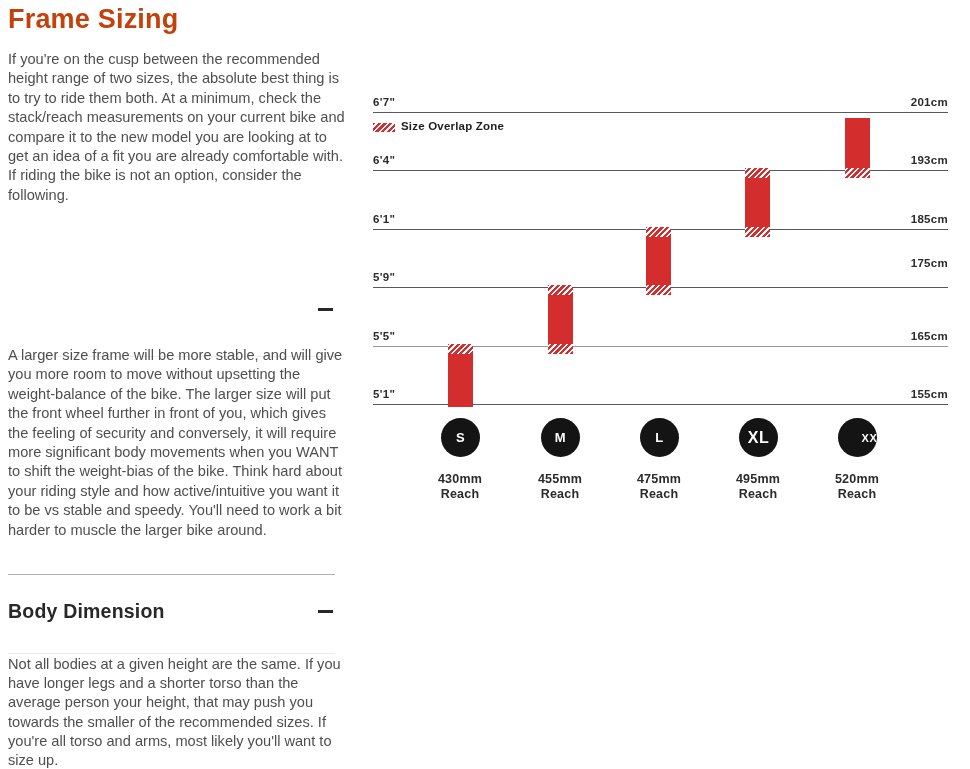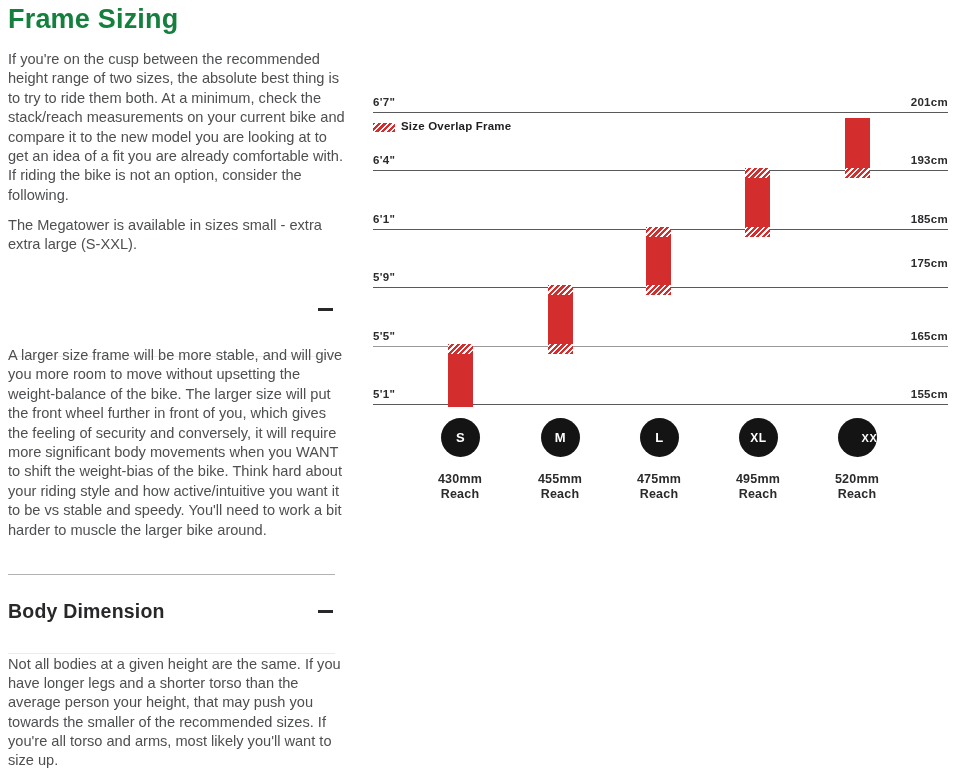--- a/index.html
+++ b/index.html
@@ -2,21 +2,21 @@
 <html><head>
 <meta charset="utf-8">
 <style>
   * { margin:0; padding:0; box-sizing:border-box; }
   html,body { background:#ffffff; }
   body { font-family:"Liberation Sans","DejaVu Sans",sans-serif; }
   .page { position:relative; width:970px; height:769px; overflow:hidden; background:#fff; }
 
   
   .title { position:absolute; left:8px; top:4px; font-size:27px; font-weight:700;
-           color:#15803d; letter-spacing:.2px; }
+           color:#c2410c; letter-spacing:.2px; }
   .body-text { position:absolute; left:8px; width:338px; font-size:14.6px;
                line-height:19.4px; color:#4e4f51; }
   .p1 { top:50px; }
   .p2 { top:216px; }
   .pp-body { top:346px; }
   .bd-body { top:655px; line-height:19.2px; }
 
   .acc-head { position:absolute; left:8px; width:327px; height:30px; cursor:pointer; }
   .pp-head { top:298px; }
   .bd-head { top:600px; }
@@ -41,36 +41,35 @@
   .seg-solid { background:#d32d2d; }
 
   .legend-swatch { position:absolute; left:373px; top:123px; width:22px; height:9px; }
   .legend-text { position:absolute; left:401px; top:120px; font-size:11.5px;
                  font-weight:700; color:#1e1e20; letter-spacing:.2px; }
 
   .size-circle { position:absolute; top:418px; width:39px; height:39px; border-radius:50%;
                  background:#141414; display:flex; align-items:center; justify-content:center; }
   .size-circle span { color:#ffffff; font-weight:700; letter-spacing:.5px; }
   .lt-a { font-size:13px; }
-  .lt-b { font-size:12px; }
+  .lt-b { font-size:16px; }
   .lt-c { font-size:11px;margin-left:31px; }
 
   .reach { position:absolute; top:472px; width:84px; text-align:center; }
   .reach span { display:block; font-size:12.5px; font-weight:700; color:#2b2b2d;
                 line-height:15px; letter-spacing:.2px; }
 </style>
 </head>
 <body>
 
 <div class="page">
 
   <h1 class="title">Frame Sizing</h1>
 
   <p class="body-text p1">If you're on the cusp between the recommended height range of two sizes, the absolute best thing is to try to ride them both. At a minimum, check the stack/reach measurements on your current bike and compare it to the new model you are looking at to get an idea of a fit you are already comfortable with. If riding the bike is not an option, consider the following.</p>
-  <p class="body-text p2">The Megatower is available in sizes small - extra extra large (S-XXL).</p>
 
   <div class="acc-head pp-head">
     <span class="minus-icon"></span>
   </div>
   <div class="rule rule-faint" style="top:356px"></div>
   <p class="body-text pp-body">A larger size frame will be more stable, and will give you more room to move without upsetting the weight-balance of the bike. The larger size will put the front wheel further in front of you, which gives the feeling of security and conversely, it will require more significant body movements when you WANT to shift the weight-bias of the bike. Think hard about your riding style and how active/intuitive you want it to be vs stable and speedy. You'll need to work a bit harder to muscle the larger bike around.</p>
 
   <div class="rule rule-mid" style="top:574px"></div>
 
   <div class="acc-head bd-head">
@@ -100,21 +99,21 @@
 
     <span class="ax-l" style="top:330px">5'5"</span>
     <div class="gridline" style="top:346px;background:#99999b"></div>
     <span class="ax-r" style="top:330px">165cm</span>
 
     <span class="ax-l" style="top:388px">5'1"</span>
     <div class="gridline" style="top:404px"></div>
     <span class="ax-r" style="top:388px">155cm</span>
 
     <span class="legend-swatch hatch"></span>
-    <span class="legend-text">Size Overlap Frame</span>
+    <span class="legend-text">Size Overlap Zone</span>
 
     <div>
       <div class="seg hatch" style="left:448px;top:344px;height:10px"></div>
       <div class="seg seg-solid" style="left:448px;top:354px;height:53px"></div>
     </div>
     <div>
       <div class="seg hatch" style="left:548px;top:285px;height:10px"></div>
       <div class="seg seg-solid" style="left:548px;top:295px;height:49px"></div>
       <div class="seg hatch" style="left:548px;top:344px;height:10px"></div>
     </div>

